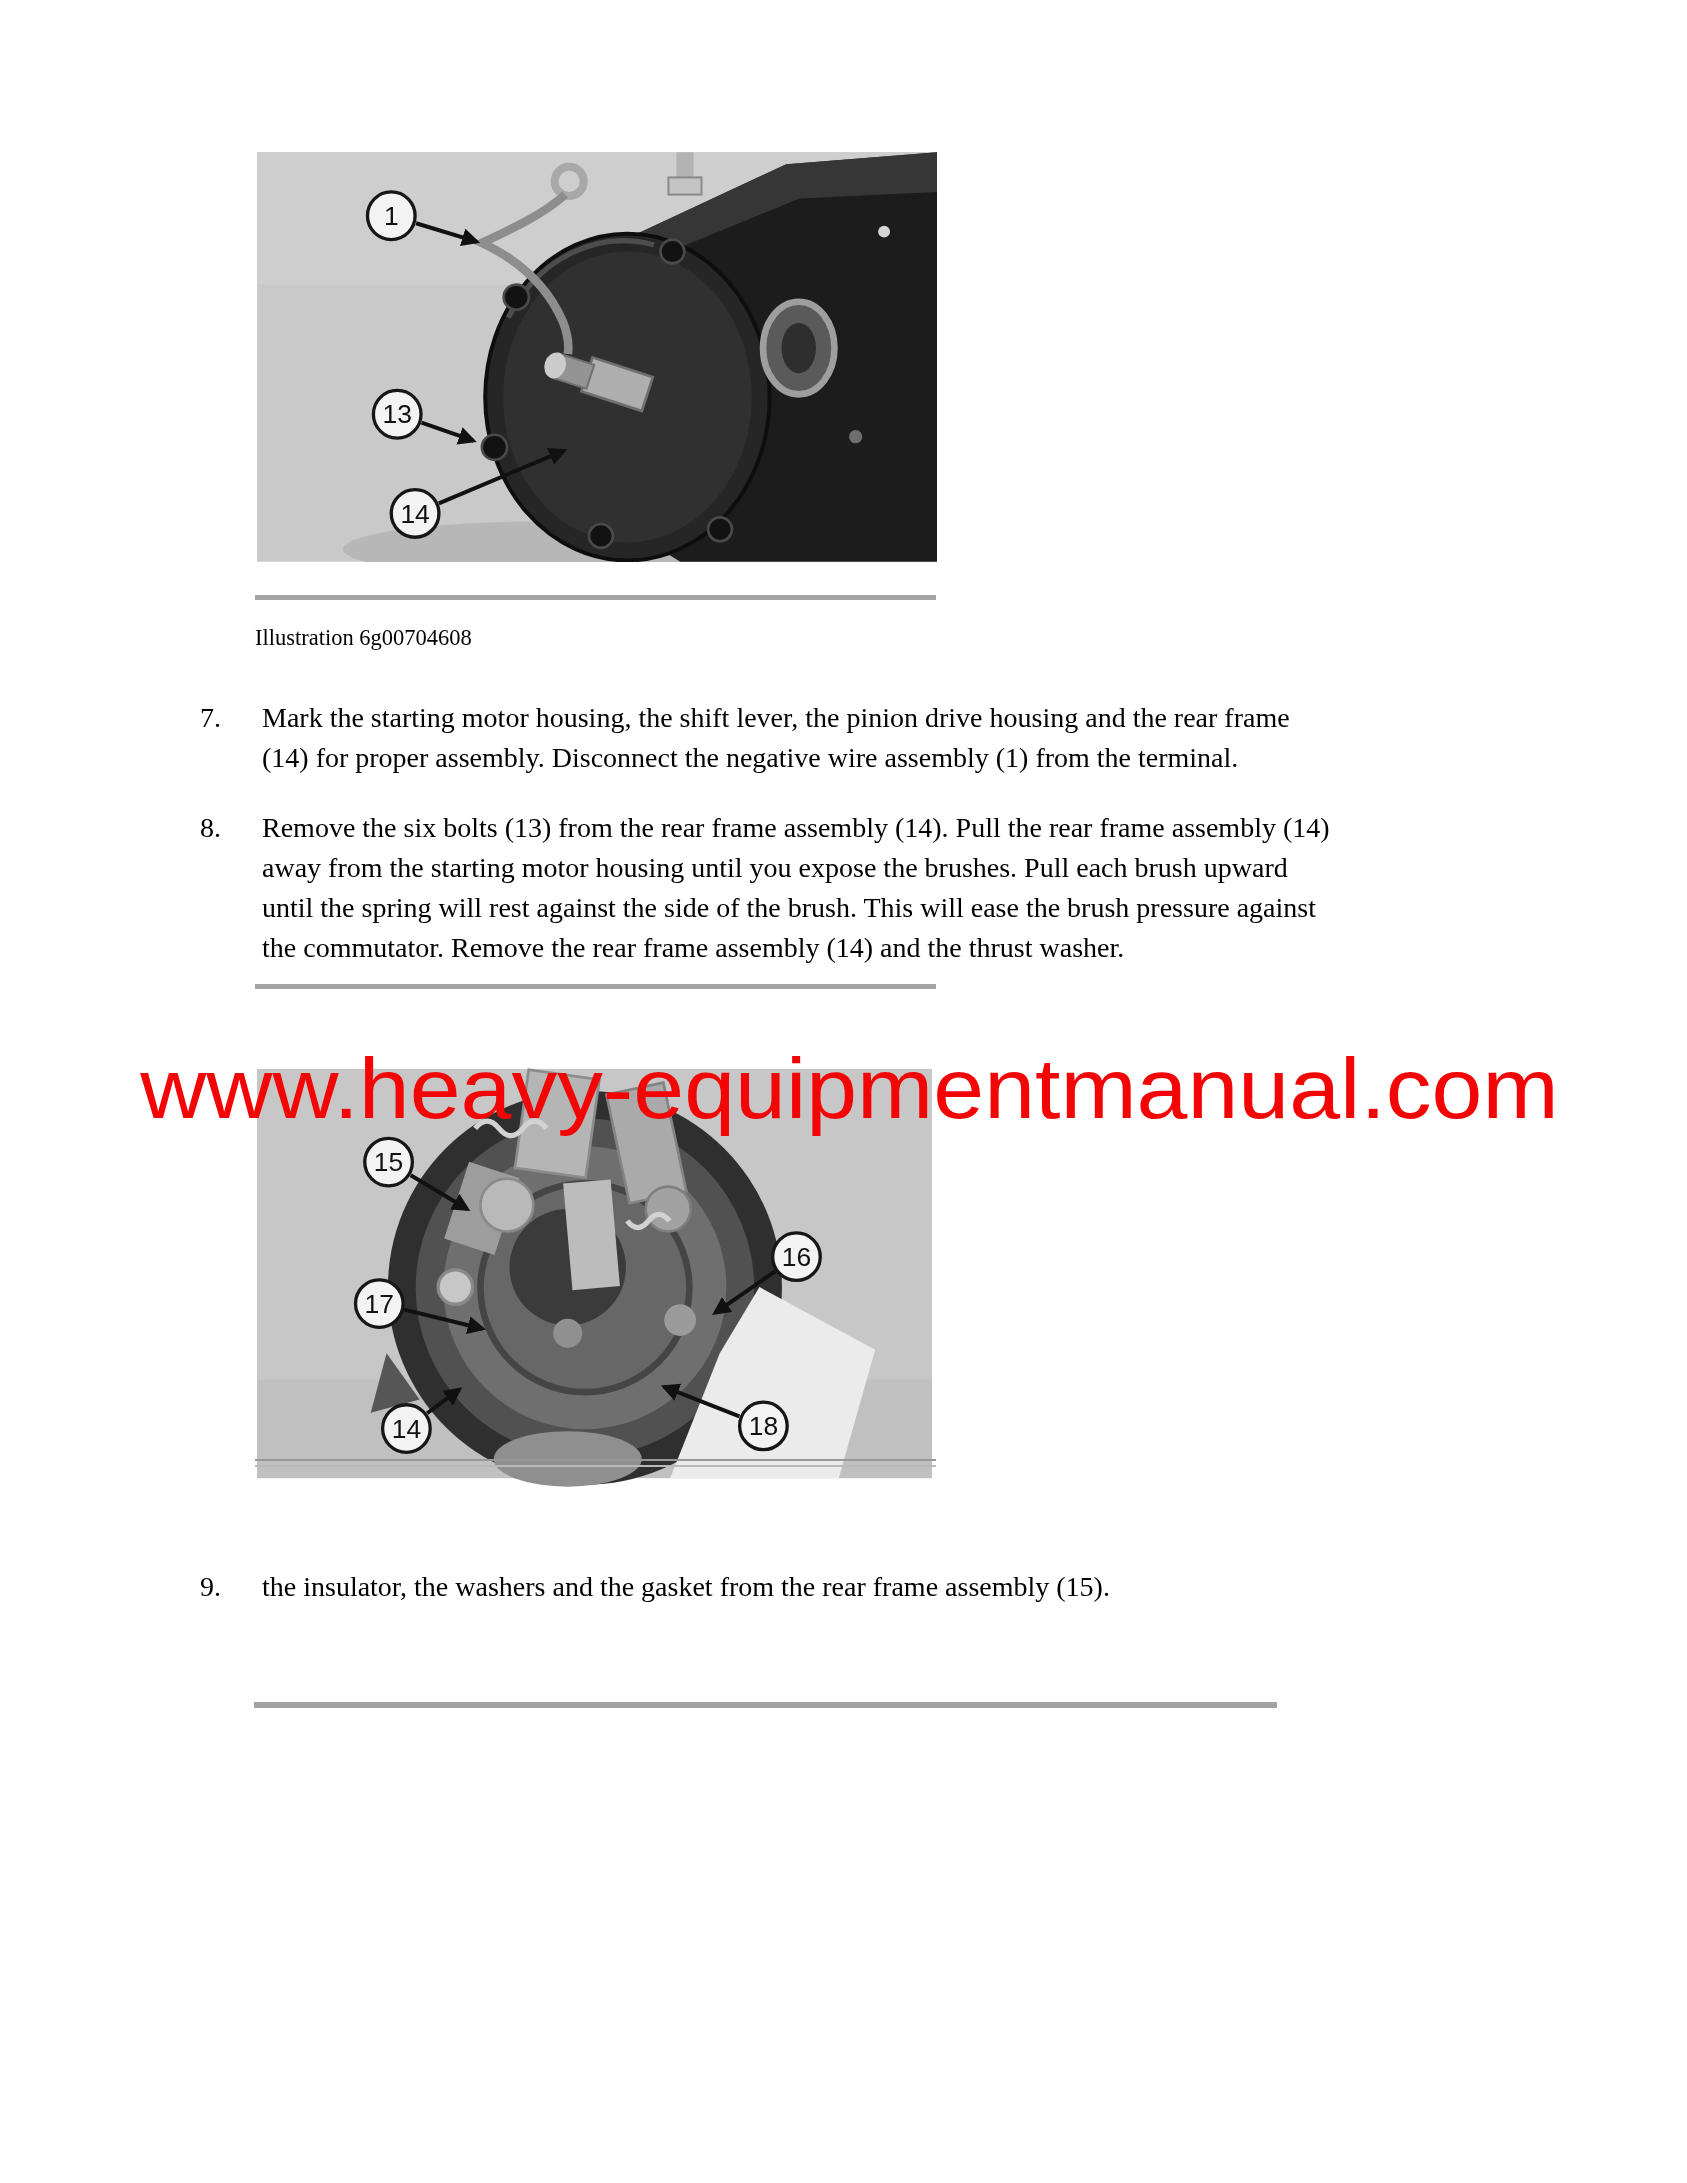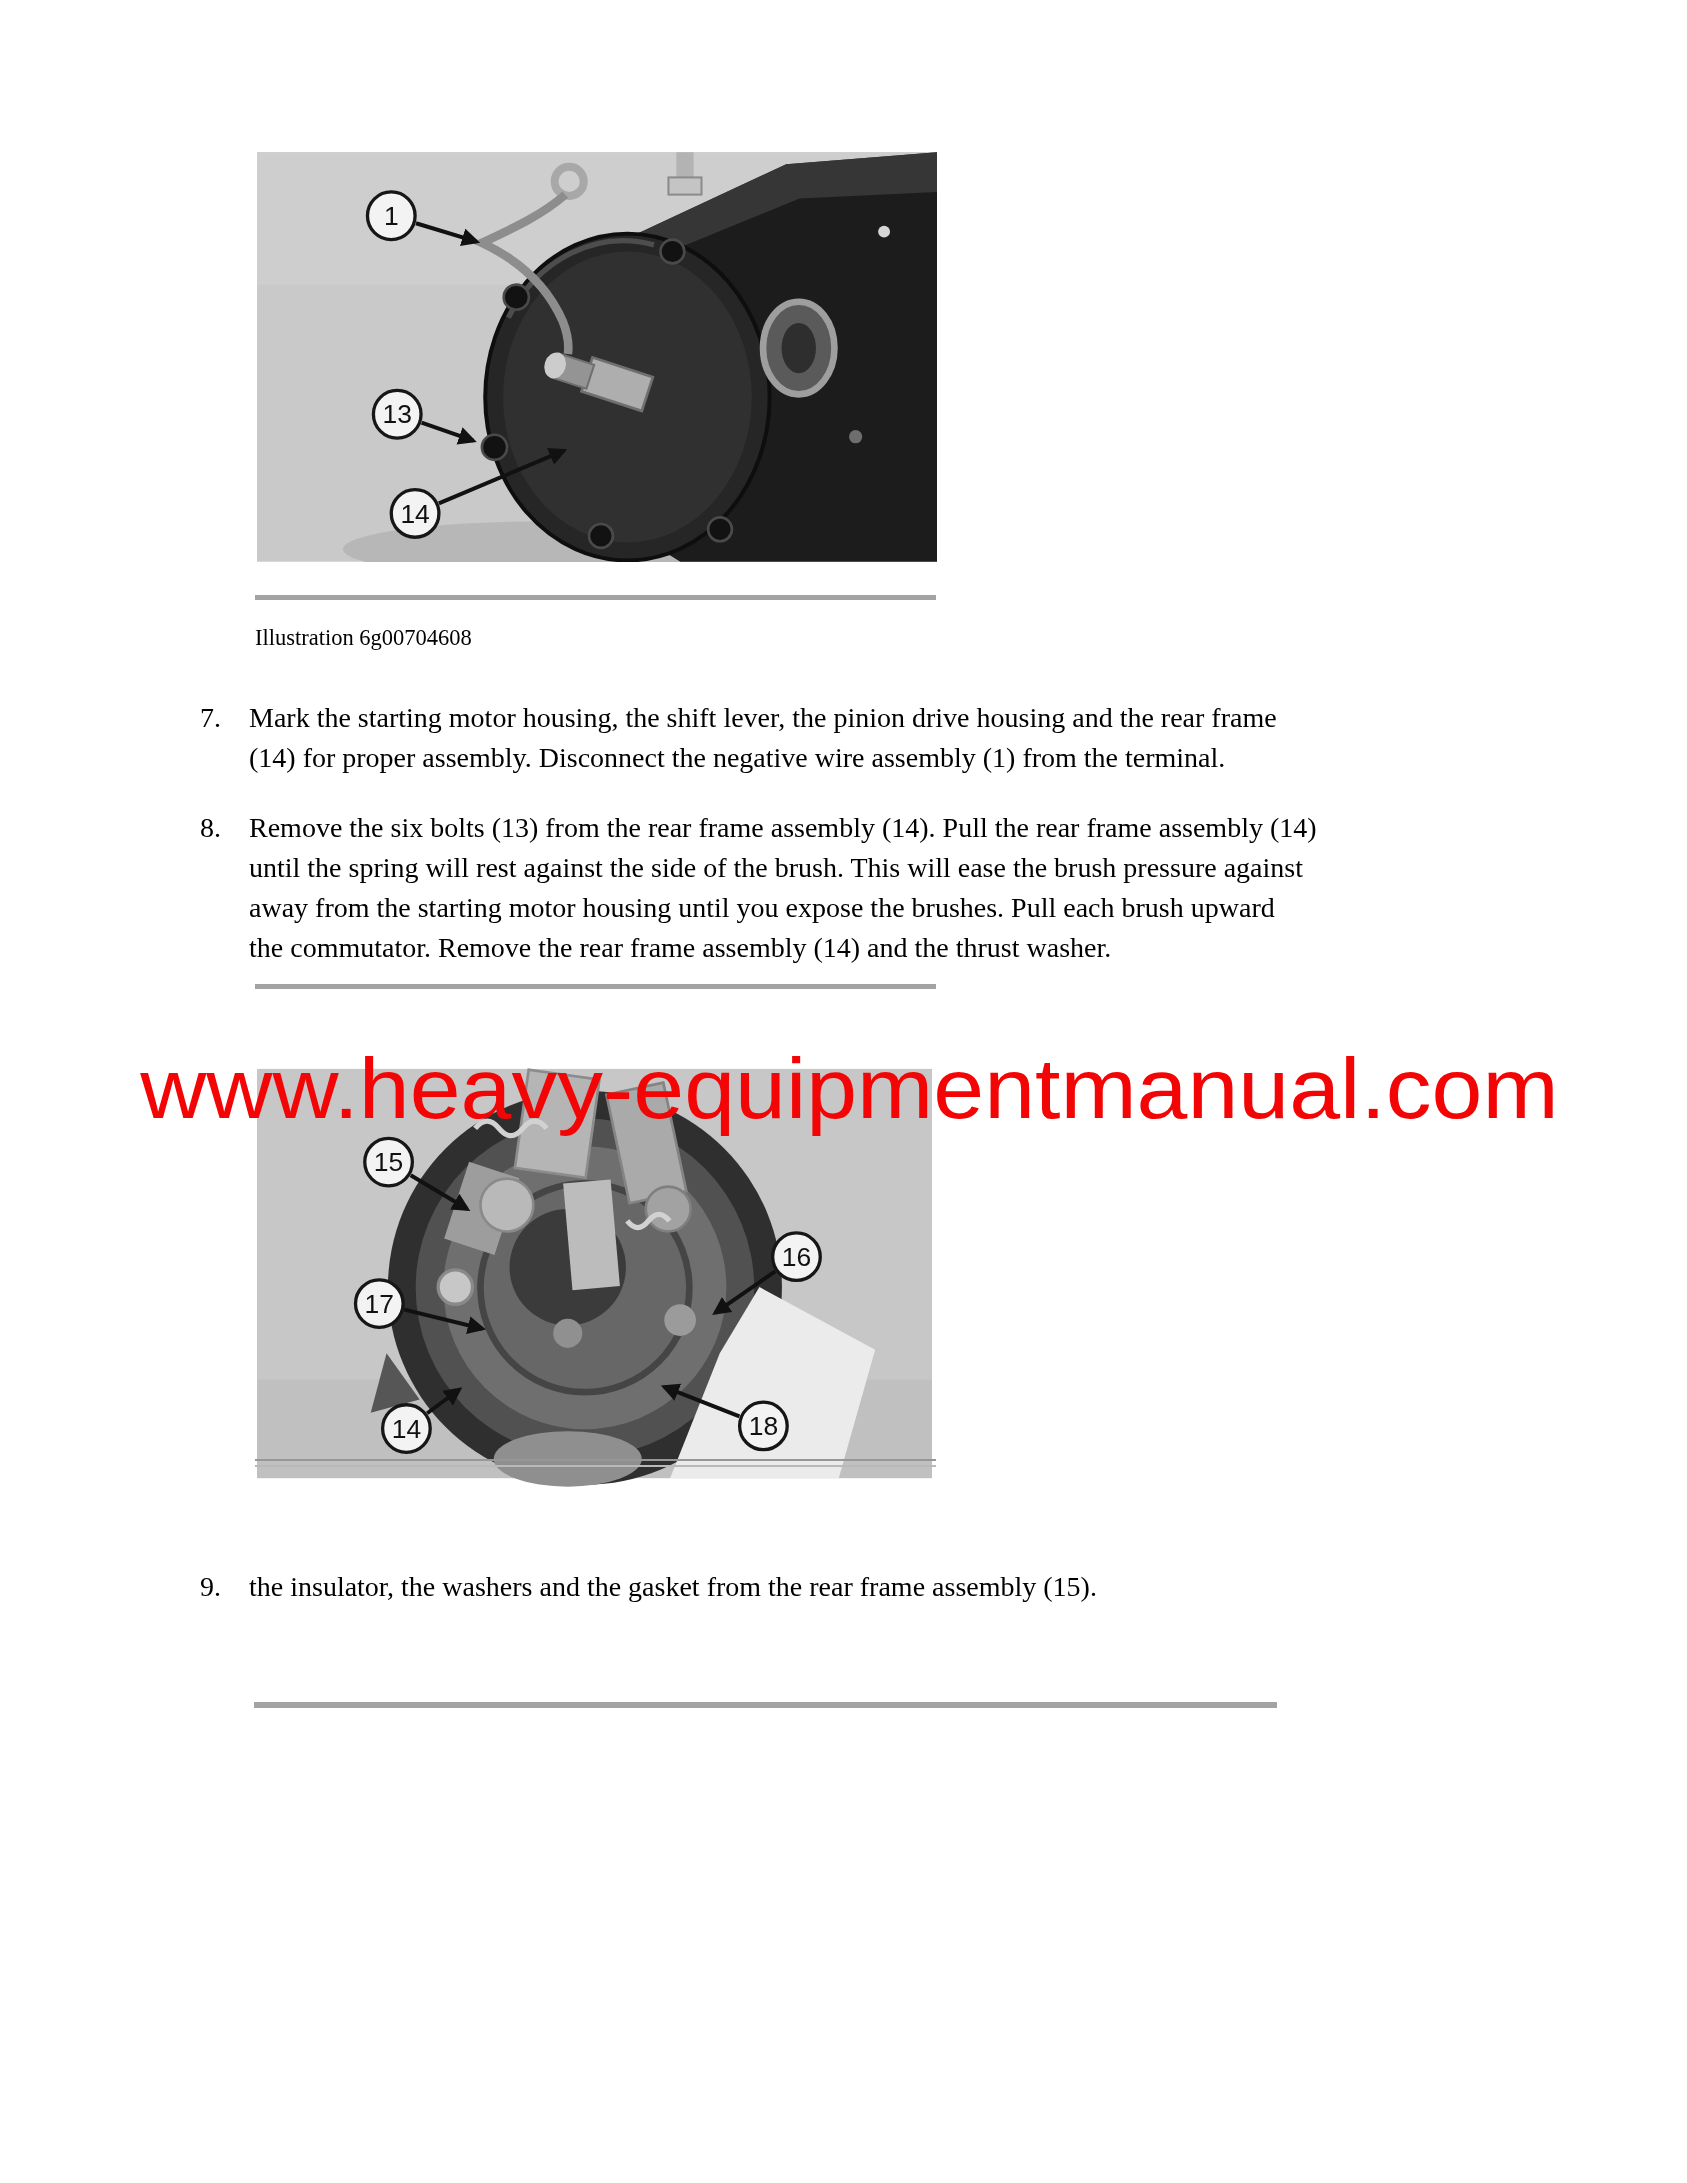--- a/index.html
+++ b/index.html
@@ -22,21 +22,21 @@
   .d4{left:254px;top:1702px;width:1023px;height:6px;}
   
   .caption-row{position:absolute;left:255px;width:681px;display:flex;
       justify-content:flex-start;font-size:22.5px;line-height:29px;}
   .cap1{top:623px;}
   .cap2{top:1493px;}
   
   .step{position:absolute;left:200px;width:1307px;display:flex;
       font-size:28px;line-height:40px;}
   .step-num{width:49px;flex:none;}
-  .step-text{flex:1;}
+  .step-text{flex:1;margin-left:13px;}
   .s7{top:698px;}
   .s8{top:808px;}
   .s9{top:1567px;}
   
   .watermark-svg{position:absolute;left:0;top:0;width:1687px;height:2183px;
       pointer-events:none;z-index:40;}
 </style>
 </head>
 <body>
 
@@ -116,22 +116,22 @@
     <div class="step-text">
       <div>Mark the starting motor housing, the shift lever, the pinion drive housing and the rear frame</div>
       <div>(14) for proper assembly. Disconnect the negative wire assembly (1) from the terminal.</div>
     </div>
   </div>
 
   <div class="step s8">
     <span class="step-num">8.</span>
     <div class="step-text">
       <div>Remove the six bolts (13) from the rear frame assembly (14). Pull the rear frame assembly (14)</div>
+      <div>away from the starting motor housing until you expose the brushes. Pull each brush upward</div>
       <div>until the spring will rest against the side of the brush. This will ease the brush pressure against</div>
-      <div>away from the starting motor housing until you expose the brushes. Pull each brush upward</div>
       <div>the commutator. Remove the rear frame assembly (14) and the thrust washer.</div>
     </div>
   </div>
 
   <div class="divider d2"></div>
 
   <figure class="figure fig2" style="margin:0;">
     <svg class="photo-svg" viewBox="0 0 1021 619" aria-hidden="true">
       <rect x="0" y="0" width="1021" height="619" fill="#c7c7c7"></rect>
       <rect x="0" y="470" width="1021" height="149" fill="#c0c0c0"></rect>

